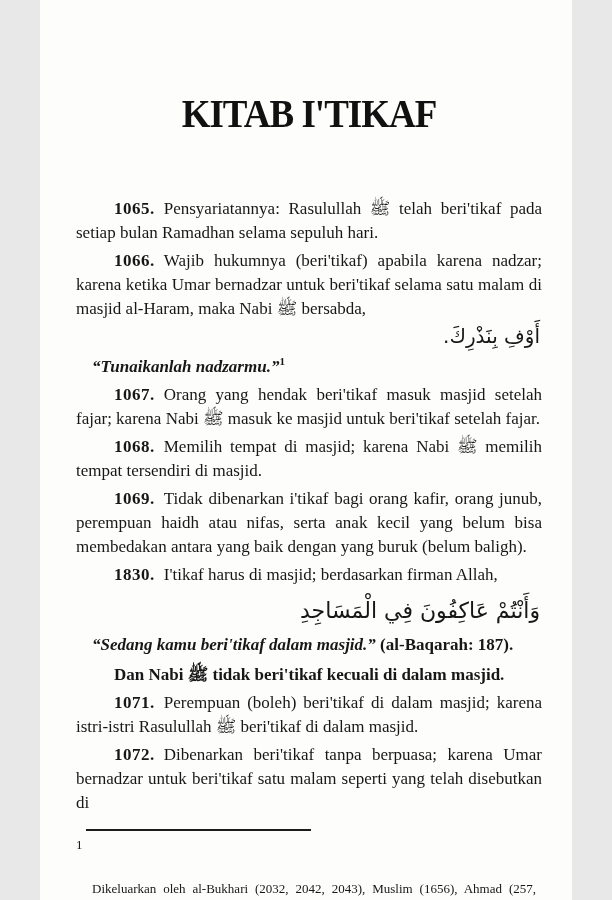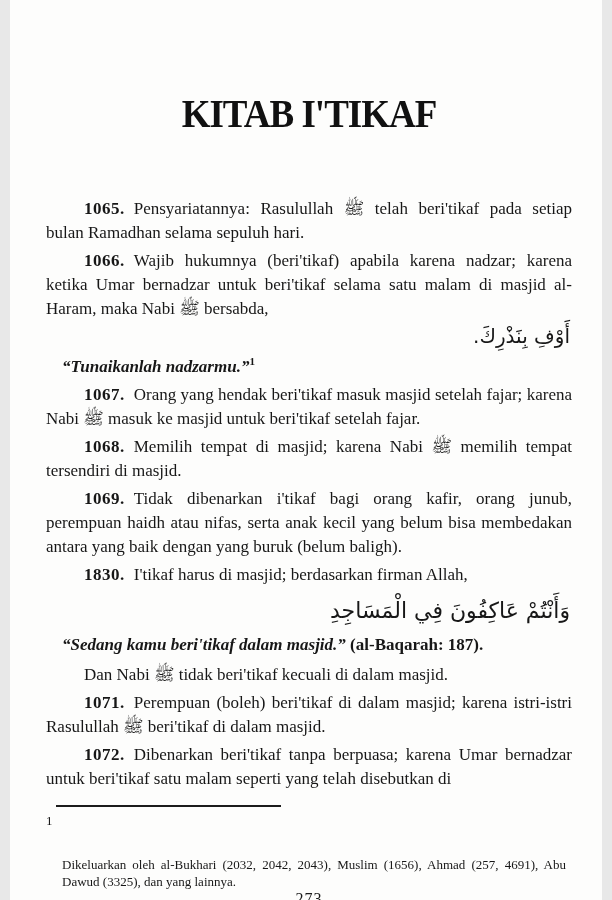--- a/index.html
+++ b/index.html
@@ -2,21 +2,21 @@
 <html><head>
 <meta charset="utf-8">
 <style>
   html, body {
     margin: 0;
     padding: 0;
     background: #e8e8e8;
   }
   .page {
     position: relative;
-    width: 592px;
+    width: 532px;
     height: 900px;
     margin: 0 auto;
     background: #fdfdfc;
     color: #171717;
     font-family: "Liberation Serif", "DejaVu Serif", serif;
     overflow: hidden;
     box-sizing: border-box;
     padding: 0 30px 0 36px;
   }
   .title {
@@ -67,20 +67,21 @@
   }
   .italic { font-style: italic; }
   .quote sup {
     font-size: 11px;
     line-height: 0;
   }
   p.quote2 { margin-bottom: 6px; }
   p.indented {
     margin: 0 0 4px 0;
     text-indent: 38px;
+    font-weight: bold;
   }
   .footnote-block {
     margin-top: 14px;
   }
   .footnote-rule {
     width: 225px;
     height: 2px;
     background: #1c1c1c;
     margin-left: 10px;
   }

